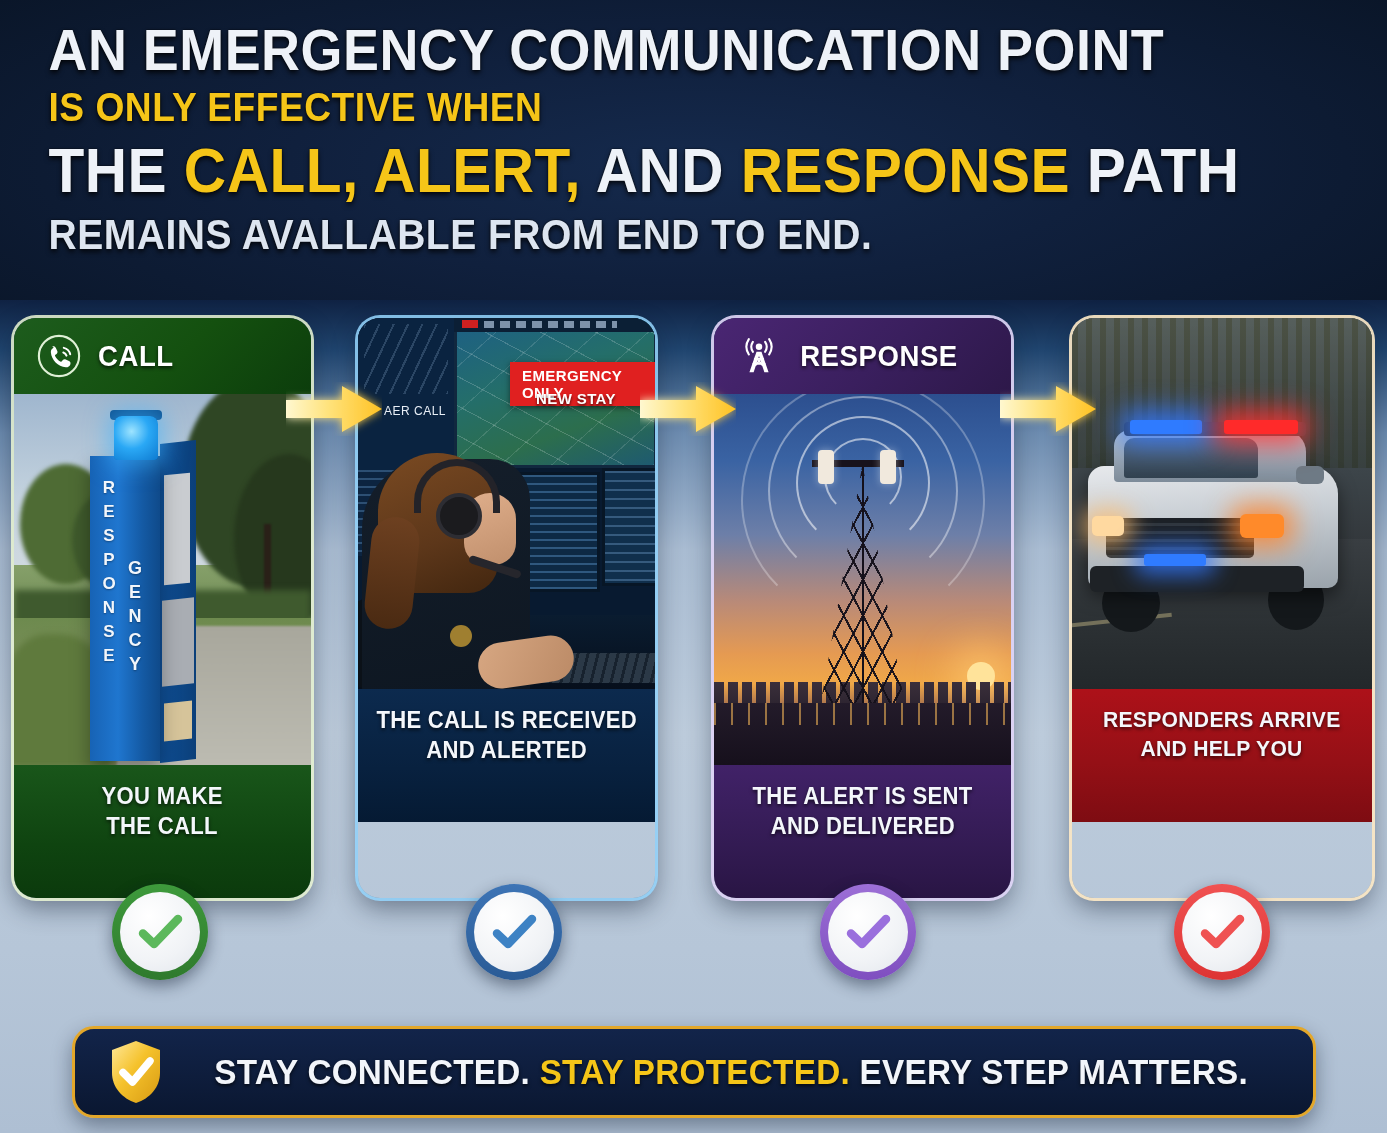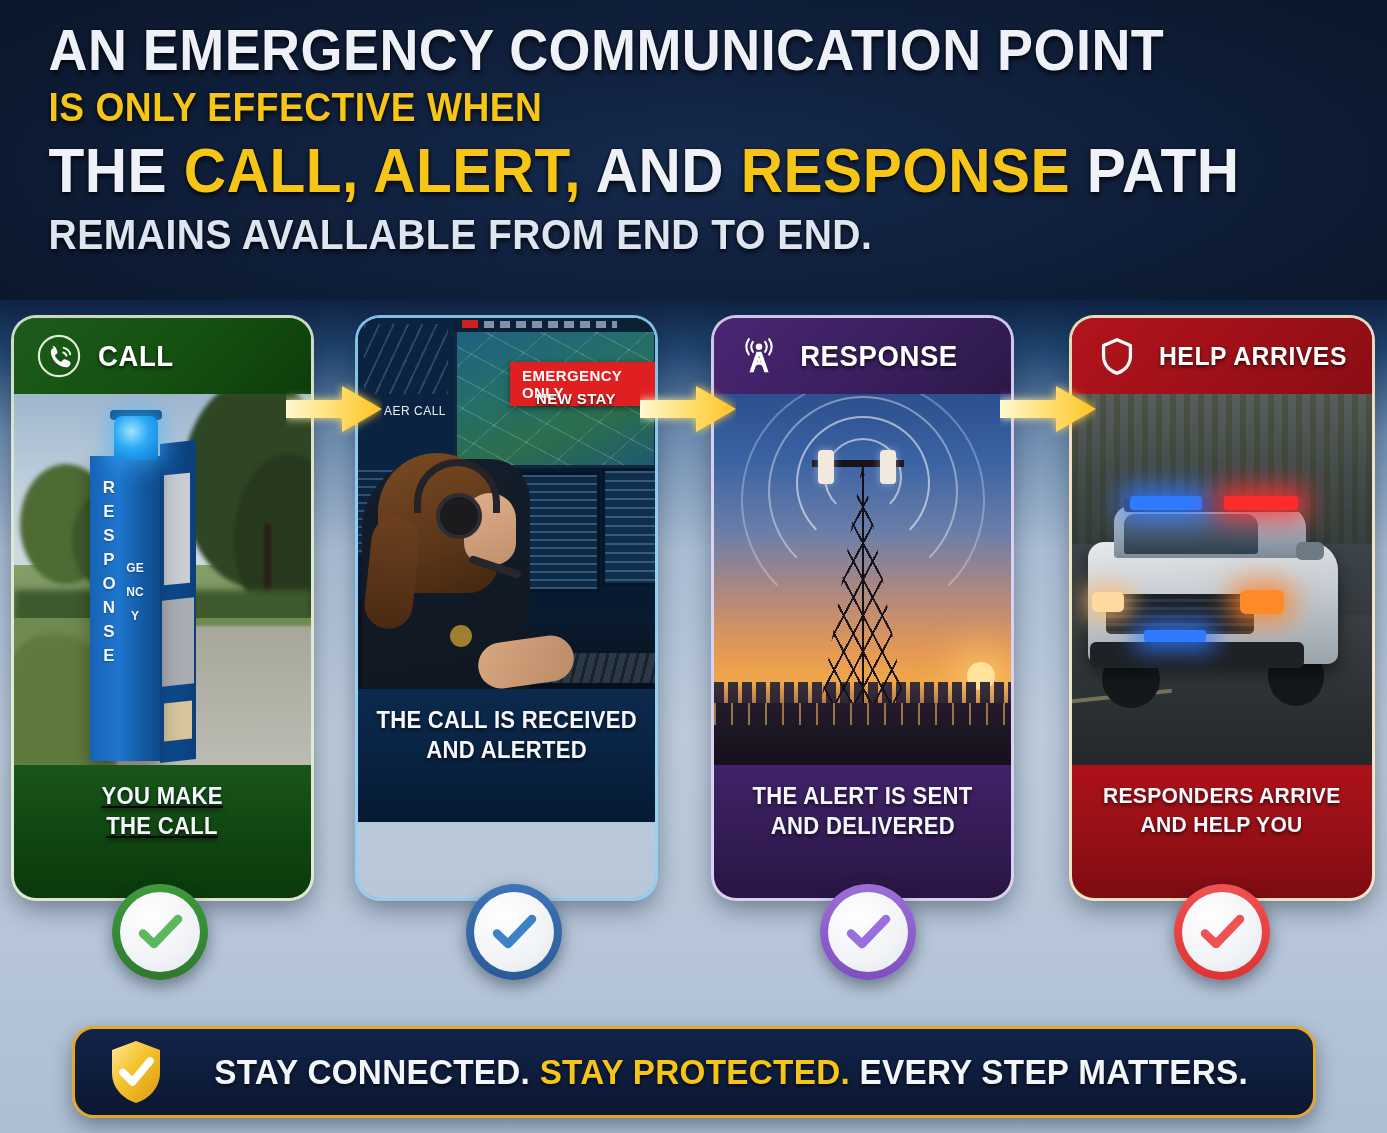--- a/index.html
+++ b/index.html
@@ -66,21 +66,21 @@
     font-size:29px;font-weight:bold;color:#fff;letter-spacing:.6px;
     text-shadow:0 2px 4px rgba(0,0,0,.7);transform:scaleX(.95);
   }
   .card.c4 .head-label{font-size:26px;}
 
   .card-photo{position:relative;height:371px;overflow:hidden;}
   .card-cap{
     height:133px;display:flex;flex-direction:column;align-items:center;justify-content:flex-start;
     padding-top:16px;box-sizing:border-box;
   }
-  .card.c1 .card-cap{background:linear-gradient(180deg,#19561a 0%, #0f4410 60%, #0b3a0c 100%);text-decoration:underline;}
+  .card.c1 .card-cap{background:linear-gradient(180deg,#19561a 0%, #0f4410 60%, #0b3a0c 100%);}
   .card.c2 .card-cap{background:linear-gradient(180deg,#0c2a4e 0%, #08213f 60%, #051a33 100%);}
   .card.c3 .card-cap{background:linear-gradient(180deg,#412268 0%, #331b53 60%, #291544 100%);}
   .card.c4 .card-cap{background:linear-gradient(180deg,#ad1119 0%, #951016 55%, #7e0c12 100%);}
   .cap-line{
     font-size:23px;font-weight:bold;color:#f4f7fb;letter-spacing:.3px;line-height:1.32;
     text-shadow:0 2px 4px rgba(0,0,0,.65);transform:scaleX(.96);white-space:nowrap;
   }
   .card.c4 .cap-line{font-size:22px;}
 
   
@@ -107,21 +107,21 @@
       background:linear-gradient(90deg,#0f4f96 0%, #0b3f79 100%);transform:skewY(-6deg);}
   .ph1 .beacon{position:absolute;left:100px;top:22px;width:44px;height:44px;border-radius:8px 8px 4px 4px;
       background:radial-gradient(circle at 40% 35%, #9ee4ff 0%, #2aa8f5 45%, #0e7ad0 100%);
       box-shadow:0 0 22px 6px rgba(60,180,255,.55);}
   .ph1 .beacon-cap{position:absolute;left:96px;top:16px;width:52px;height:10px;border-radius:4px;background:#0d4f8e;}
   .ph1 .panel{position:absolute;left:150px;top:80px;width:26px;height:110px;background:#c9ccd0;transform:skewY(-6deg);}
   .ph1 .panel2{position:absolute;left:148px;top:205px;width:32px;height:86px;background:#a9adb3;transform:skewY(-6deg);}
   .ph1 .panel3{position:absolute;left:150px;top:308px;width:28px;height:38px;background:#d6c49a;transform:skewY(-6deg);}
   .ph1 .word{position:absolute;left:84px;top:82px;width:22px;color:#f2f6fb;font-weight:bold;font-size:17px;
       line-height:24px;text-align:center;letter-spacing:0;text-shadow:0 1px 2px rgba(0,0,0,.35);}
-  .ph1 .word2{position:absolute;left:110px;top:162px;width:22px;color:#f2f6fb;font-weight:bold;font-size:12px;
+  .ph1 .word2{position:absolute;left:110px;top:162px;width:22px;color:#f2f6fb;font-weight:bold;font-size:18px;
       line-height:24px;text-align:center;text-shadow:0 1px 2px rgba(0,0,0,.35);}
 
   
   .ph2{position:absolute;inset:0;background:#081a30;}
   .ph2 .leftmon{position:absolute;left:0;top:0;width:96px;height:170px;background:#0a2340;}
   .ph2 .leftmon .aer{position:absolute;left:26px;top:86px;color:#e8eef6;font-size:12px;font-weight:normal;letter-spacing:.5px;}
   .ph2 .leftmon .dots{position:absolute;left:6px;top:6px;right:6px;height:70px;
       background:repeating-linear-gradient(115deg, rgba(160,195,230,.22) 0 2px, transparent 2px 13px);}
   .ph2 .bigmon{position:absolute;left:96px;top:-2px;right:-2px;height:152px;
       background:linear-gradient(160deg,#1d5f86 0%, #246e6a 40%, #2c6e4d 70%, #1e5a70 100%);
@@ -395,26 +395,20 @@
         </div>
       </div>
 
       <div class="card-cap">
         <div class="cap-line">THE ALERT IS SENT</div>
         <div class="cap-line">AND DELIVERED</div>
       </div>
     </div>
 
     <div class="card c4">
-      <div class="card-head">
-        <svg class="head-icon" viewBox="0 0 48 48">
-          <path d="M24 7 10 13v11c0 9 6 15.6 14 18 8-2.4 14-9 14-18V13z" fill="none" stroke="#ffffff" stroke-width="3.4" stroke-linejoin="round"></path>
-        </svg>
-        <span class="head-label">HELP ARRIVES</span>
-      </div>
 
       <div class="card-photo">
         <div class="ph4">
           <div class="trees"></div>
           <div class="road"></div>
           <div class="lane"></div>
           <div class="wheel w-l"></div>
           <div class="wheel w-r"></div>
           <div class="body"></div>
           <div class="cabin"></div>

